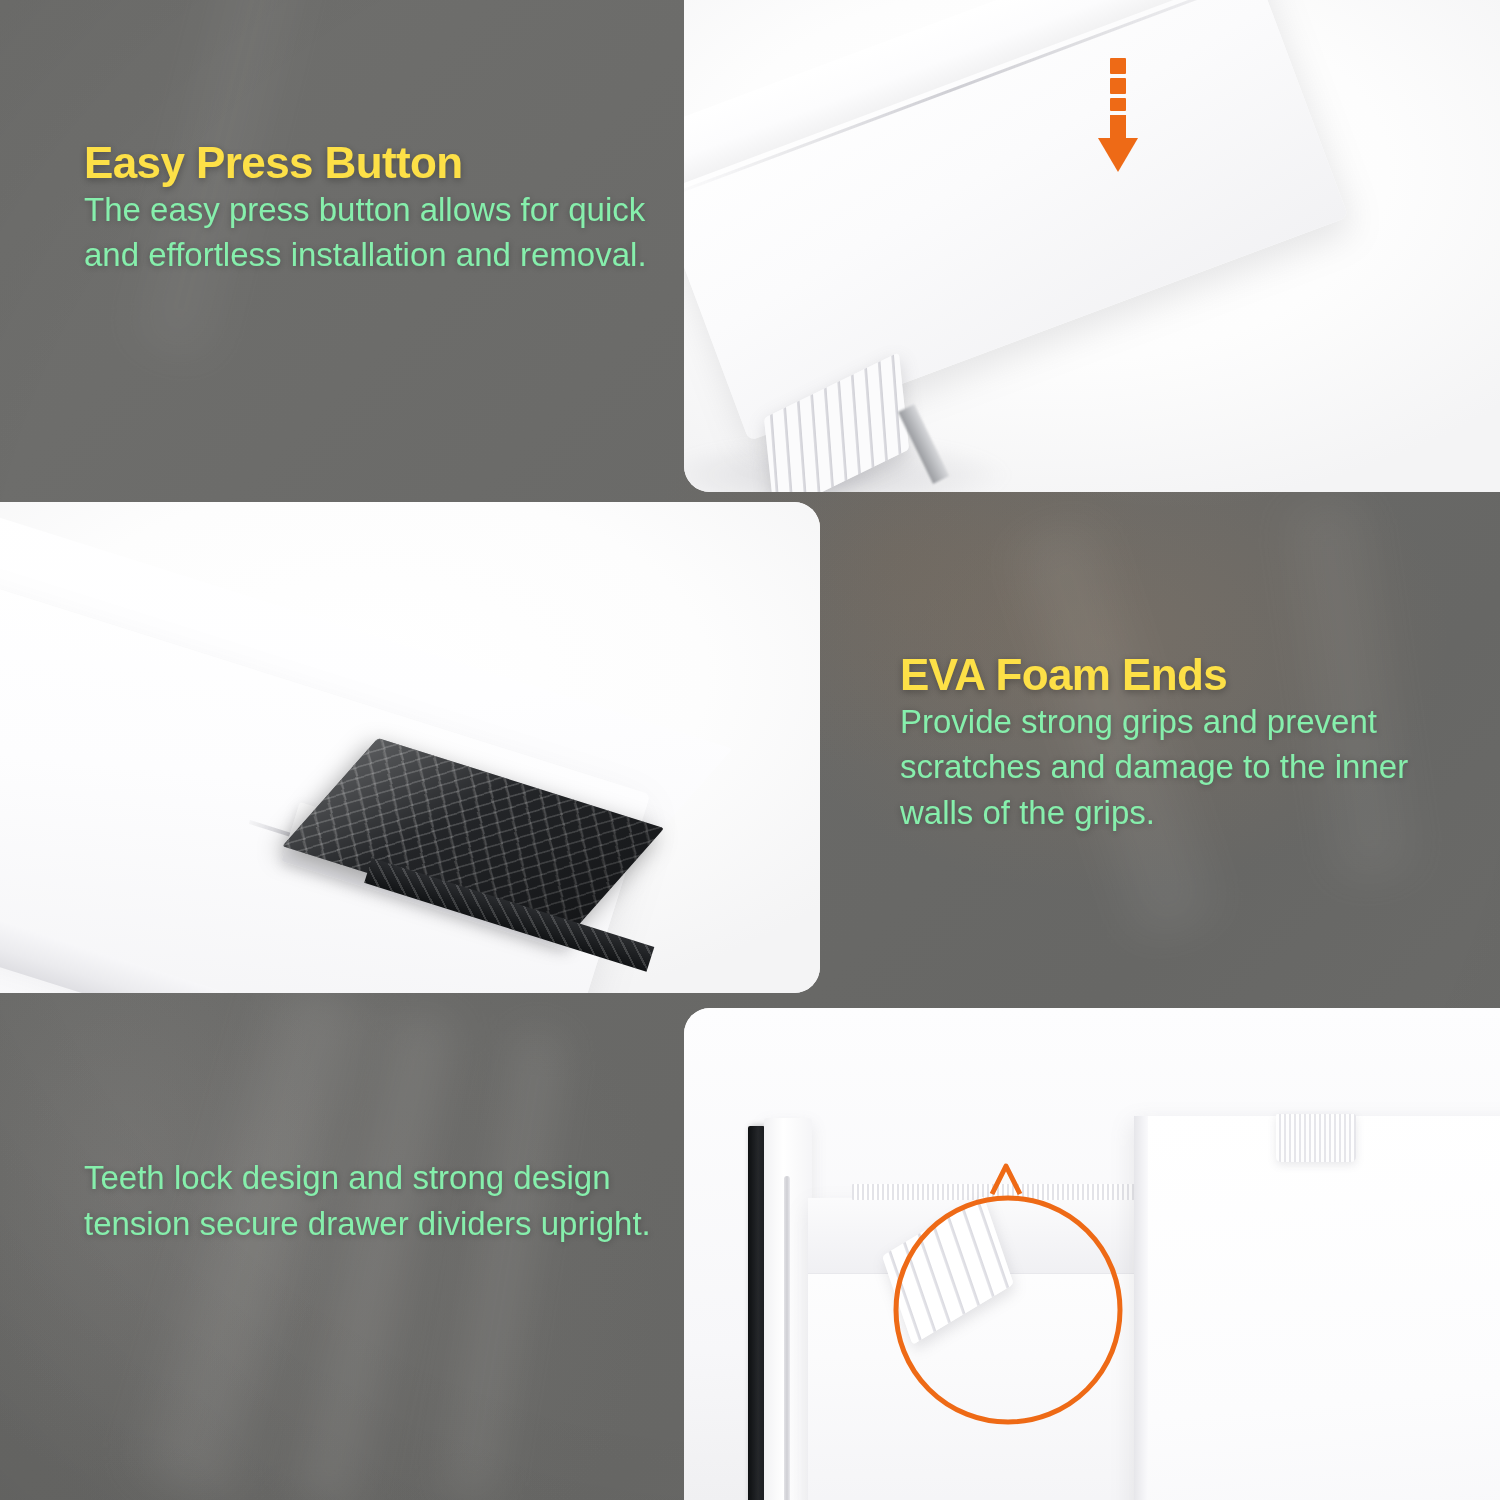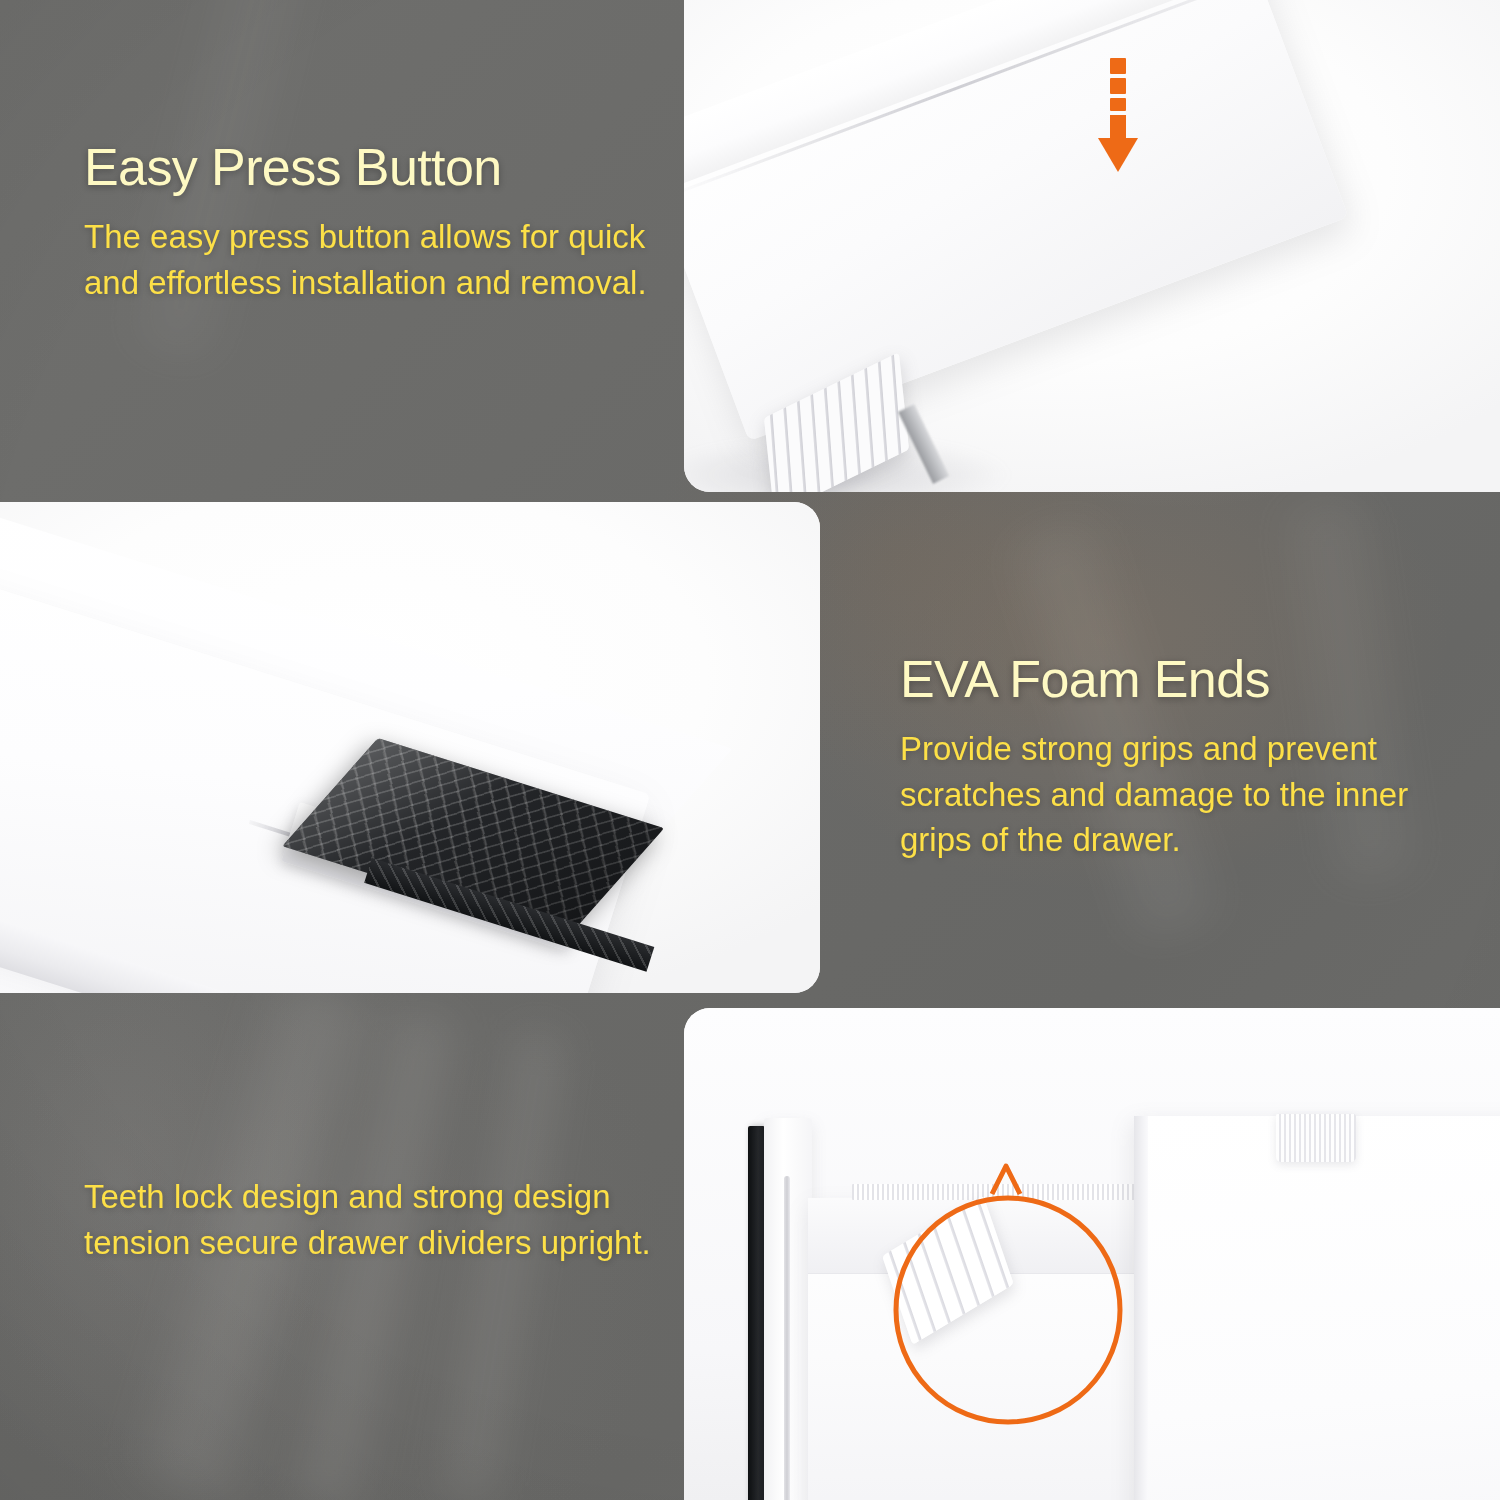--- a/index.html
+++ b/index.html
@@ -48,34 +48,33 @@
       radial-gradient(ellipse 75% 70% at 45% 35%, #ffffff 0%, #fdfdfd 55%, #f4f4f5 100%);
   }
 
   
   .textblock { position:absolute; }
   .tb-1 { left:84px; top:140px;  width:580px; }
   .tb-2 { left:900px; top:652px; width:545px; }
   .tb-3 { left:84px; top:1155px; width:580px; }
 
   .feat-title {
-    color:#fef9c3;
-    font-size:52px;
-    font-weight:normal;
+    color:#fde047;
+    font-size:44px;
+    font-weight:bold;
     letter-spacing:-.6px;
     line-height:1.06;
     text-shadow:0 2px 7px rgba(0,0,0,.30);
     white-space:nowrap;
   }
   .feat-desc {
-    color:#fde047;
+    color:#86efac;
     font-size:33px;
     font-weight:400;
     line-height:1.38;
-    margin-top:19px;
     text-shadow:0 1px 6px rgba(0,0,0,.26);
   }
 
   
   
   .p1-bar {
     position:absolute;
     left:-40px; top:160px; width:640px; height:300px;
     background:linear-gradient(170deg,#ffffff 0%,#fbfbfc 45%,#f2f2f4 100%);
     transform:rotate(-20.5deg);
@@ -377,20 +376,20 @@
     </svg>
   </div>
 
   <div class="textblock tb-1">
     <div class="feat-title">Easy Press Button</div>
     <div class="feat-desc">The easy press button allows for quick and effortless installation and removal.</div>
   </div>
 
   <div class="textblock tb-2">
     <div class="feat-title">EVA Foam Ends</div>
-    <div class="feat-desc">Provide strong grips and prevent scratches and damage to the inner grips of the drawer.</div>
+    <div class="feat-desc">Provide strong grips and prevent scratches and damage to the inner walls of the grips.</div>
   </div>
 
   <div class="textblock tb-3">
     <div class="feat-desc">Teeth lock design and strong design tension secure drawer dividers upright.</div>
   </div>
 
 </div>
 
 </body></html>

